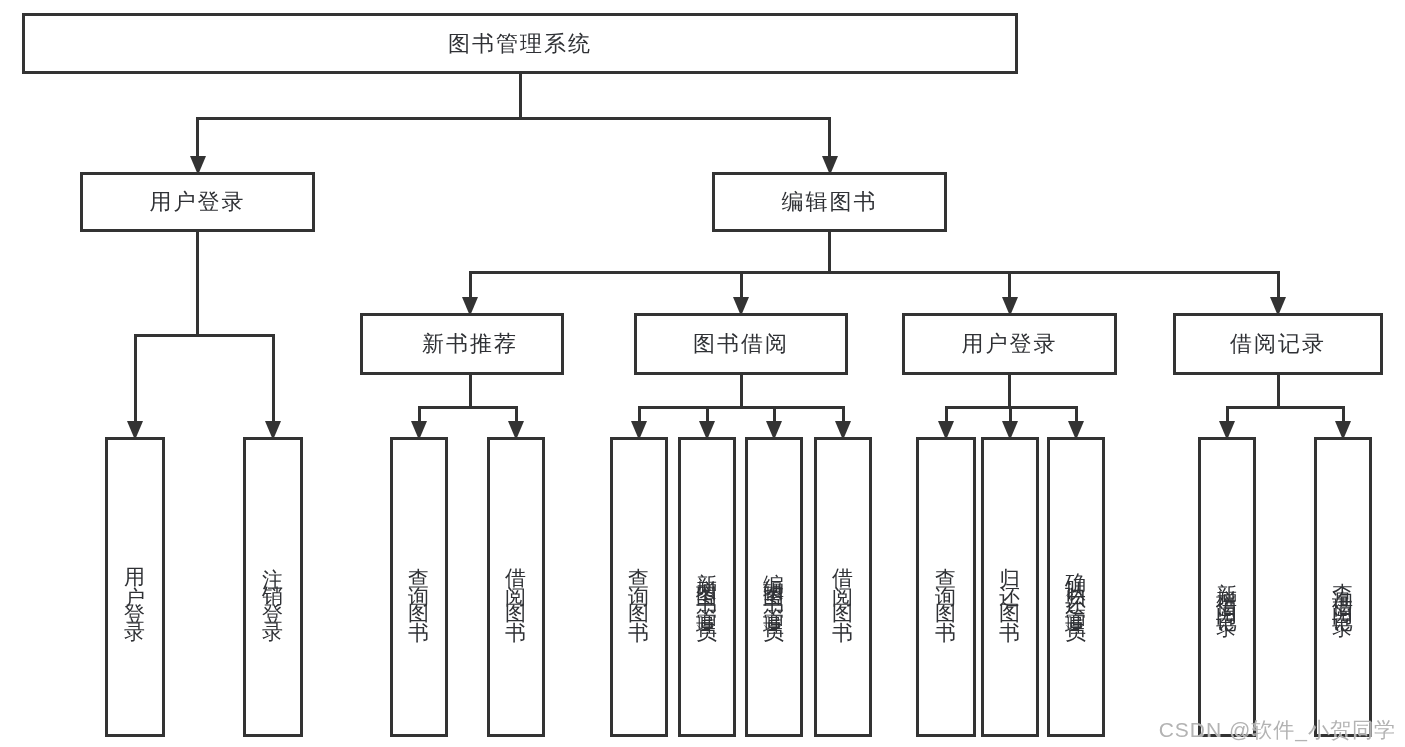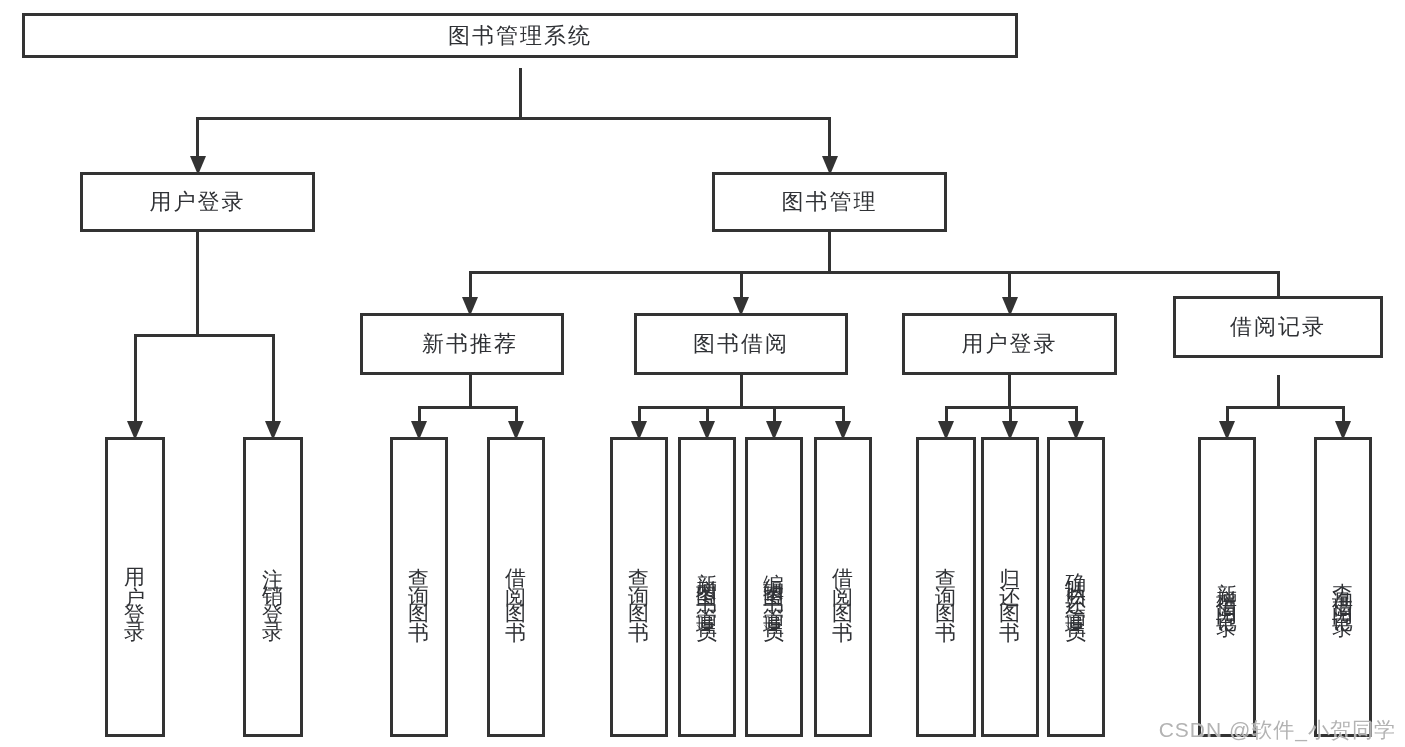--- a/index.html
+++ b/index.html
@@ -111,39 +111,39 @@
       <div class="vline" style="left: 1074.5px; top: 407px; height: 26px;"></div>
       <div class="arrow" style="left: 1068px; top: 421px;"></div>
       <div class="vline" style="left: 1276.5px; top: 375px; height: 32px;"></div>
       <div class="hline" style="left: 1225.5px; top: 405.5px; width: 119px;"></div>
       <div class="vline" style="left: 1225.5px; top: 407px; height: 26px;"></div>
       <div class="arrow" style="left: 1219px; top: 421px;"></div>
       <div class="vline" style="left: 1341.5px; top: 407px; height: 26px;"></div>
       <div class="arrow" style="left: 1335px; top: 421px;"></div>
     </div>
   <div id="layer-nodes">
-      <div class="node" style="left: 22px; top: 13px; width: 996px; height: 45px;">
+      <div class="node" style="left: 22px; top: 13px; width: 996px; height: 61px;">
         <span class="lbl">图书管理系统</span>
       </div>
       <div class="node" style="left: 80px; top: 172px; width: 235px; height: 60px;">
         <span class="lbl">用户登录</span>
       </div>
       <div class="node" style="left: 712px; top: 172px; width: 235px; height: 60px;">
-        <span class="lbl">图书管理</span>
+        <span class="lbl">编辑图书</span>
       </div>
       <div class="node" style="left: 360px; top: 313px; width: 204px; height: 62px; padding-left: 16px;">
         <span class="lbl">新书推荐</span>
       </div>
       <div class="node" style="left: 634px; top: 313px; width: 214px; height: 62px; font-family: Liberation Serif, serif;">
         <span class="lbl">图书借阅</span>
       </div>
       <div class="node" style="left: 902px; top: 313px; width: 215px; height: 62px;">
         <span class="lbl">用户登录</span>
       </div>
-      <div class="node" style="left: 1173px; top: 296px; width: 210px; height: 62px;">
+      <div class="node" style="left: 1173px; top: 313px; width: 210px; height: 62px;">
         <span class="lbl">借阅记录</span>
       </div>
       <div class="node vertical" style="left: 105px; top: 437px; width: 60px; height: 300px;">
         <span class="lbl" style="letter-spacing: 18px;">用户登录</span>
       </div>
       <div class="node vertical" style="left: 243px; top: 437px; width: 60px; height: 300px;">
         <span class="lbl" style="letter-spacing: 18px;">注销登录</span>
       </div>
       <div class="node vertical" style="left: 390px; top: 437px; width: 58px; height: 300px;">
         <span class="lbl" style="letter-spacing: 18px;">查询图书</span>

